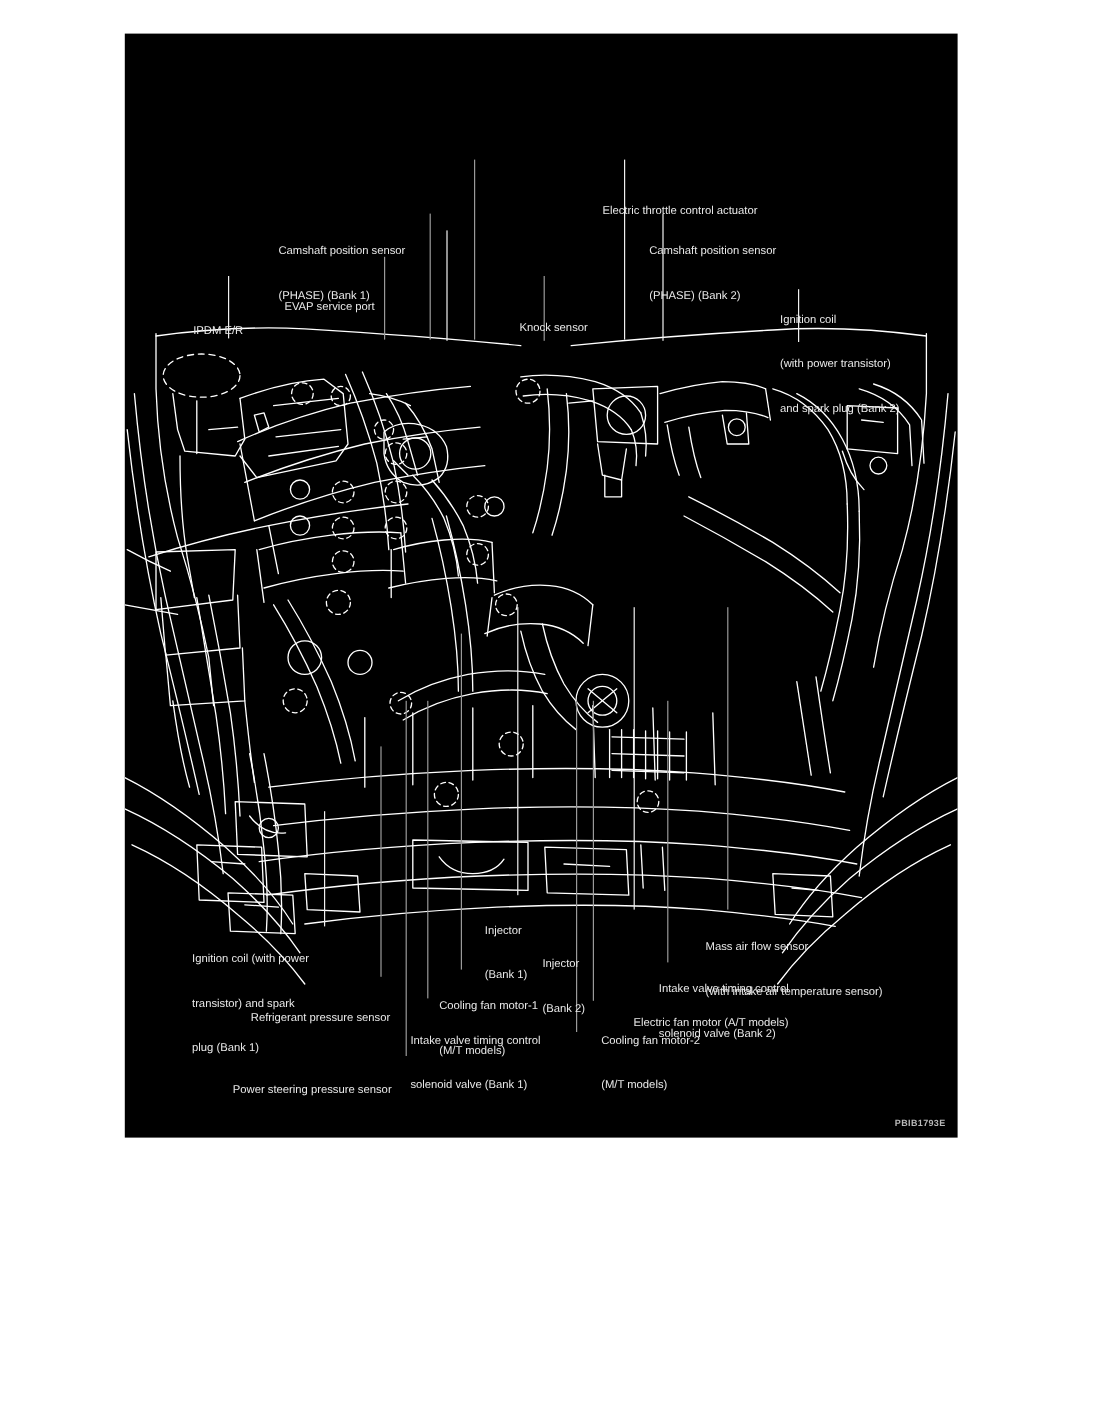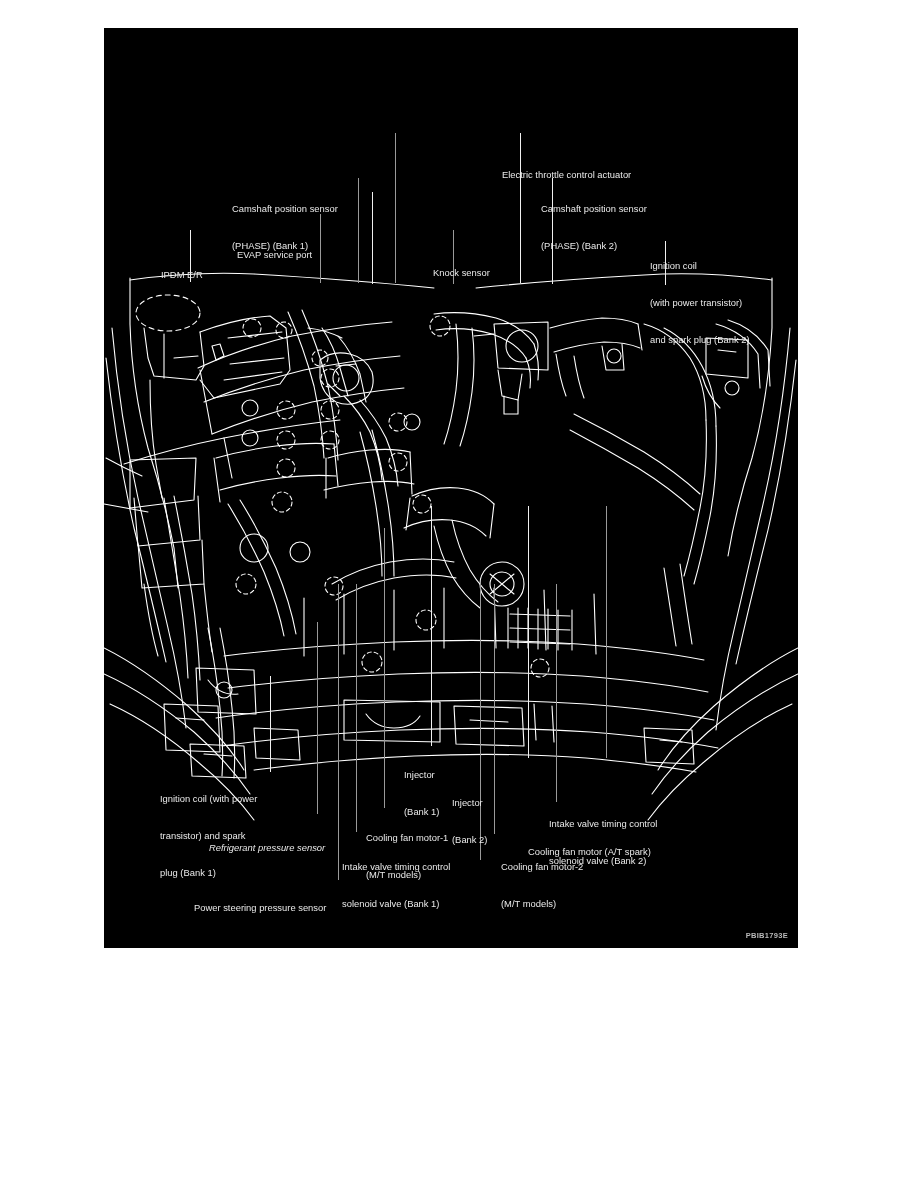--- a/index.html
+++ b/index.html
@@ -300,48 +300,52 @@
 
     <div class="callout" style="left:57px;top:216px;">
       <div>IPDM E/R</div>
     </div>
 
     <div class="callout" style="left:300px;top:716px;">
       <div>Injector</div>
       <div>(Bank 1)</div>
     </div>
 
+    <div class="callout" style="left:484px;top:730px;">
+      <div>Mass air flow sensor</div>
+      <div>(with intake air temperature sensor)</div>
+    </div>
 
     <div class="callout" style="left:56px;top:740px;">
       <div>Ignition coil (with power</div>
       <div>transistor) and spark</div>
       <div>plug (Bank 1)</div>
     </div>
 
     <div class="callout" style="left:348px;top:744px;">
       <div>Injector</div>
       <div>(Bank 2)</div>
     </div>
 
     <div class="callout" style="left:445px;top:765px;">
       <div>Intake valve timing control</div>
       <div>solenoid valve (Bank 2)</div>
     </div>
 
-    <div class="callout" style="left:105px;top:789px;font-style:italic;">
+    <div class="callout" style="left:105px;top:789px;">
       <div>Refrigerant pressure sensor</div>
     </div>
 
     <div class="callout" style="left:262px;top:779px;">
       <div>Cooling fan motor-1</div>
       <div>(M/T models)</div>
     </div>
 
     <div class="callout" style="left:424px;top:793px;">
-      <div>Cooling fan motor (A/T spark)</div>
+      <div>Electric fan motor (A/T models)</div>
     </div>
 
     <div class="callout" style="left:238px;top:808px;">
       <div>Intake valve timing control</div>
       <div>solenoid valve (Bank 1)</div>
     </div>
 
     <div class="callout" style="left:397px;top:808px;">
       <div>Cooling fan motor-2</div>
       <div>(M/T models)</div>

